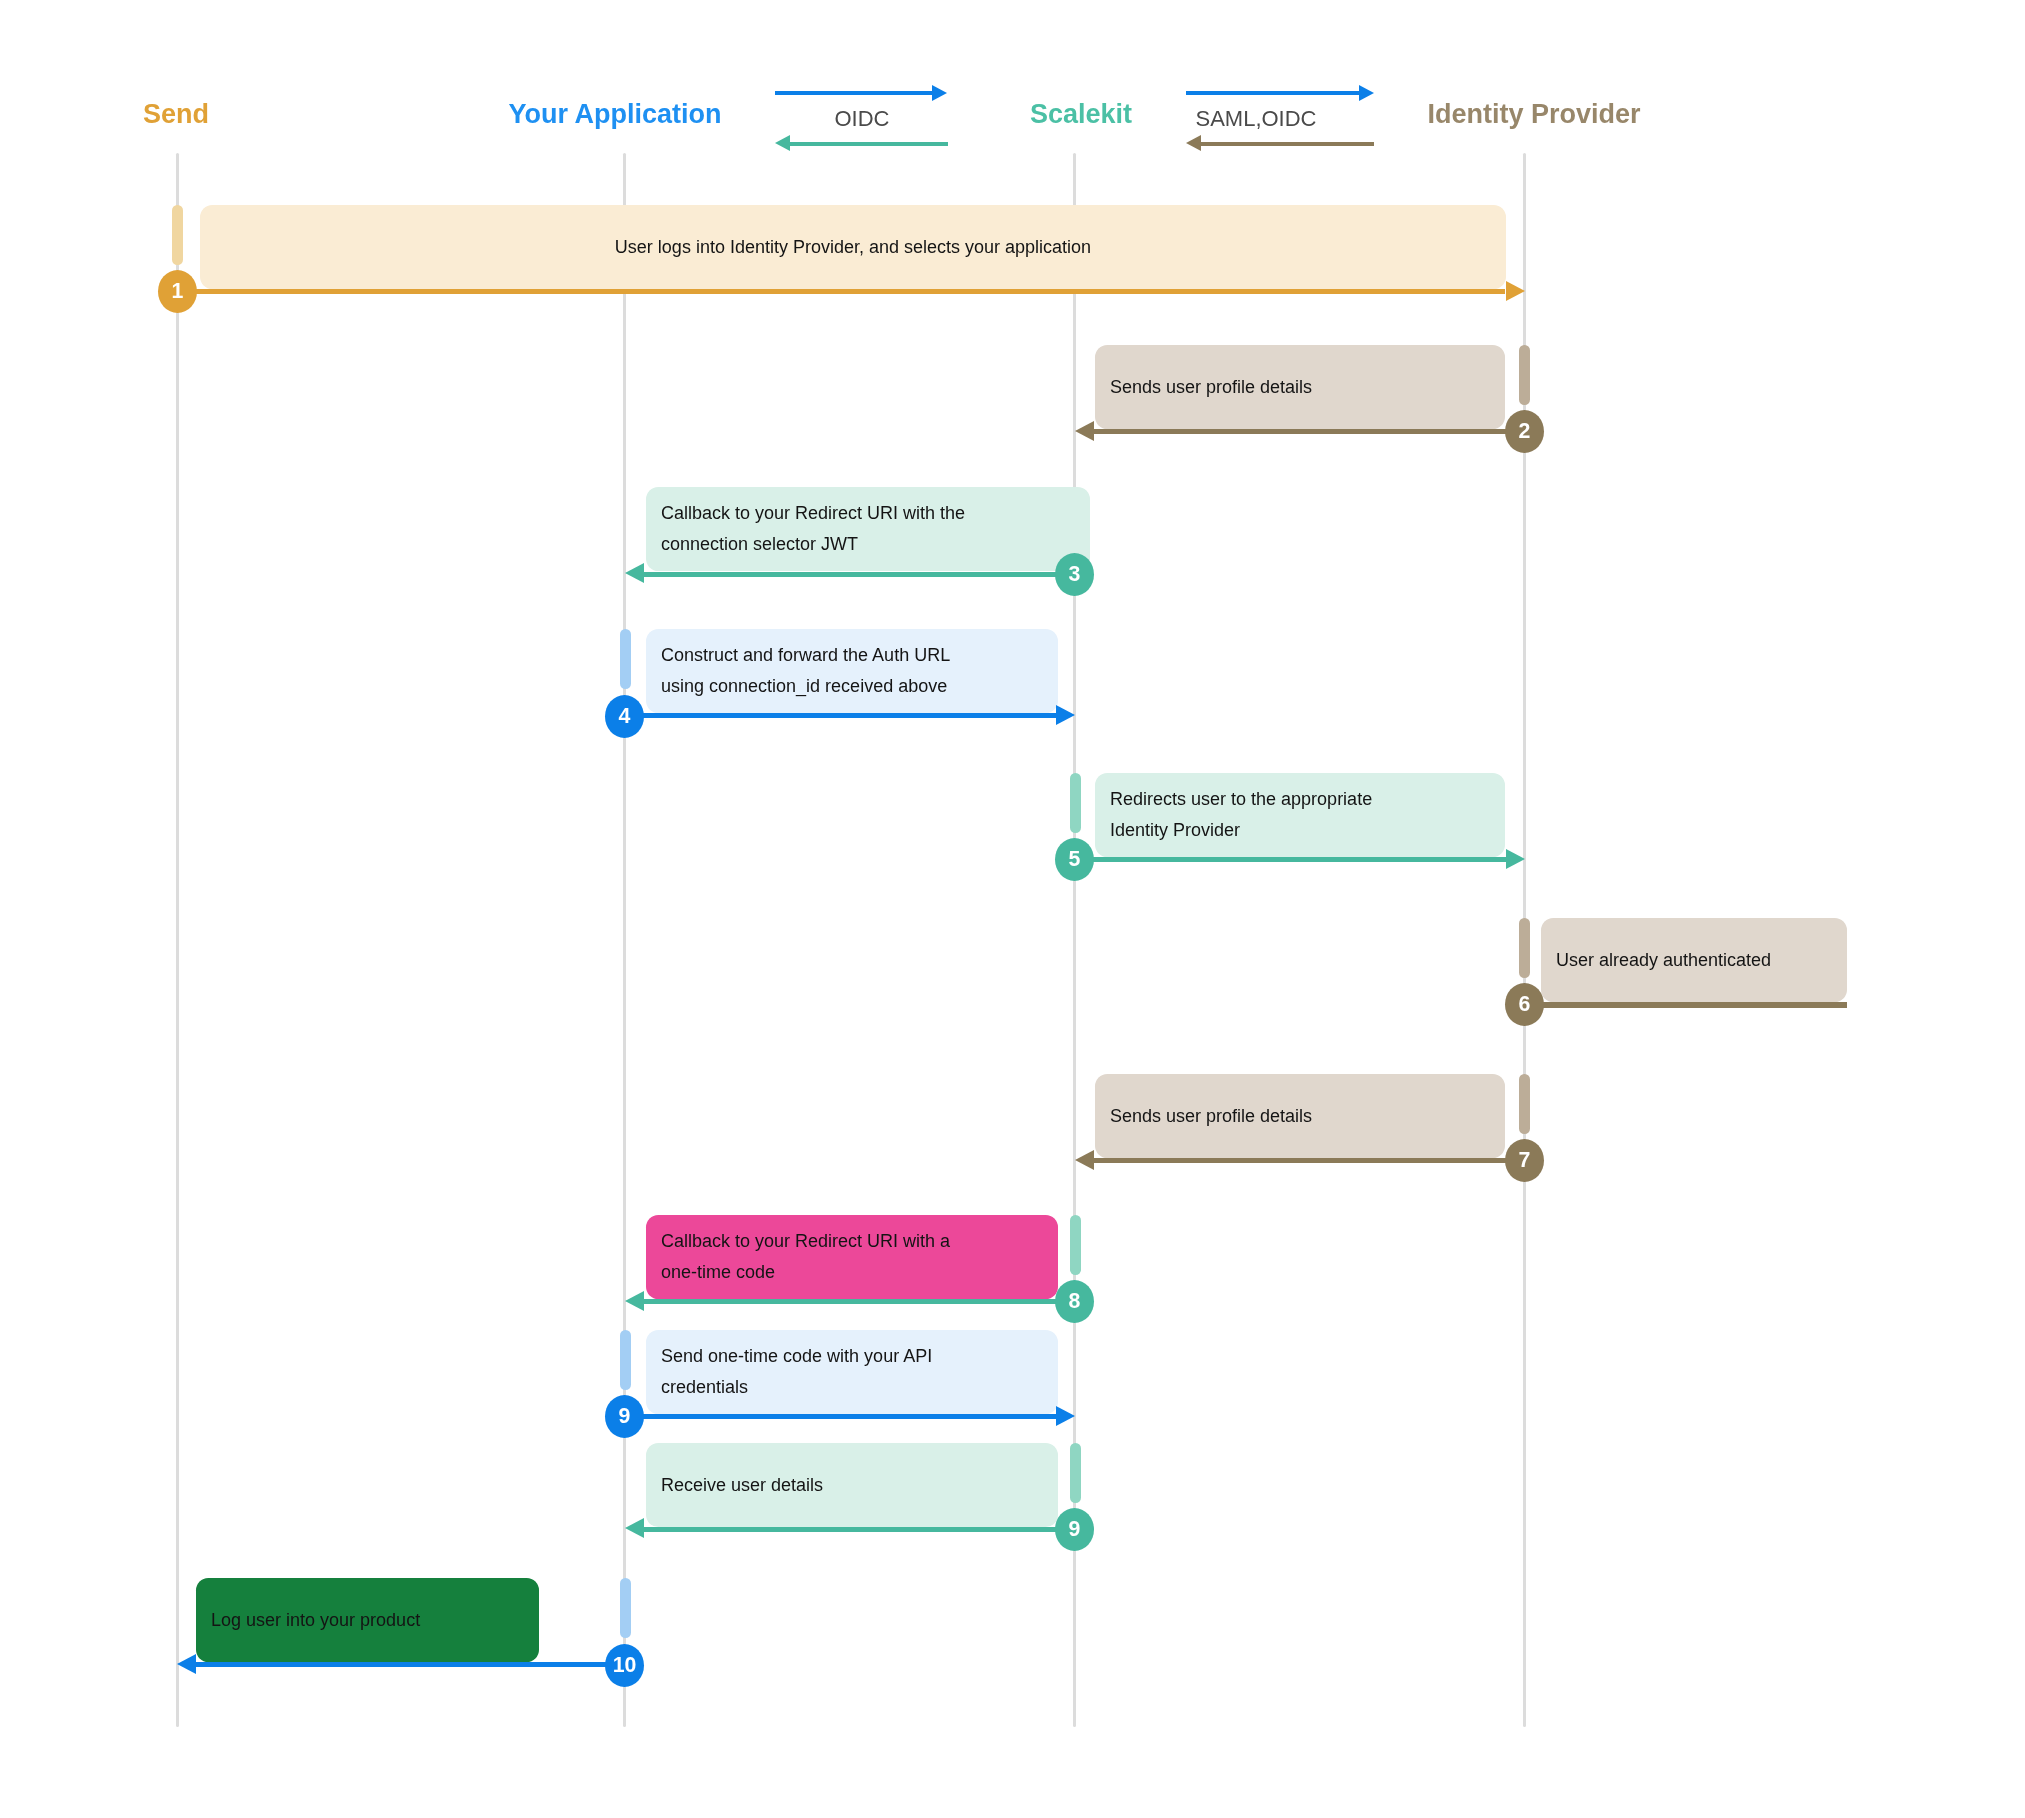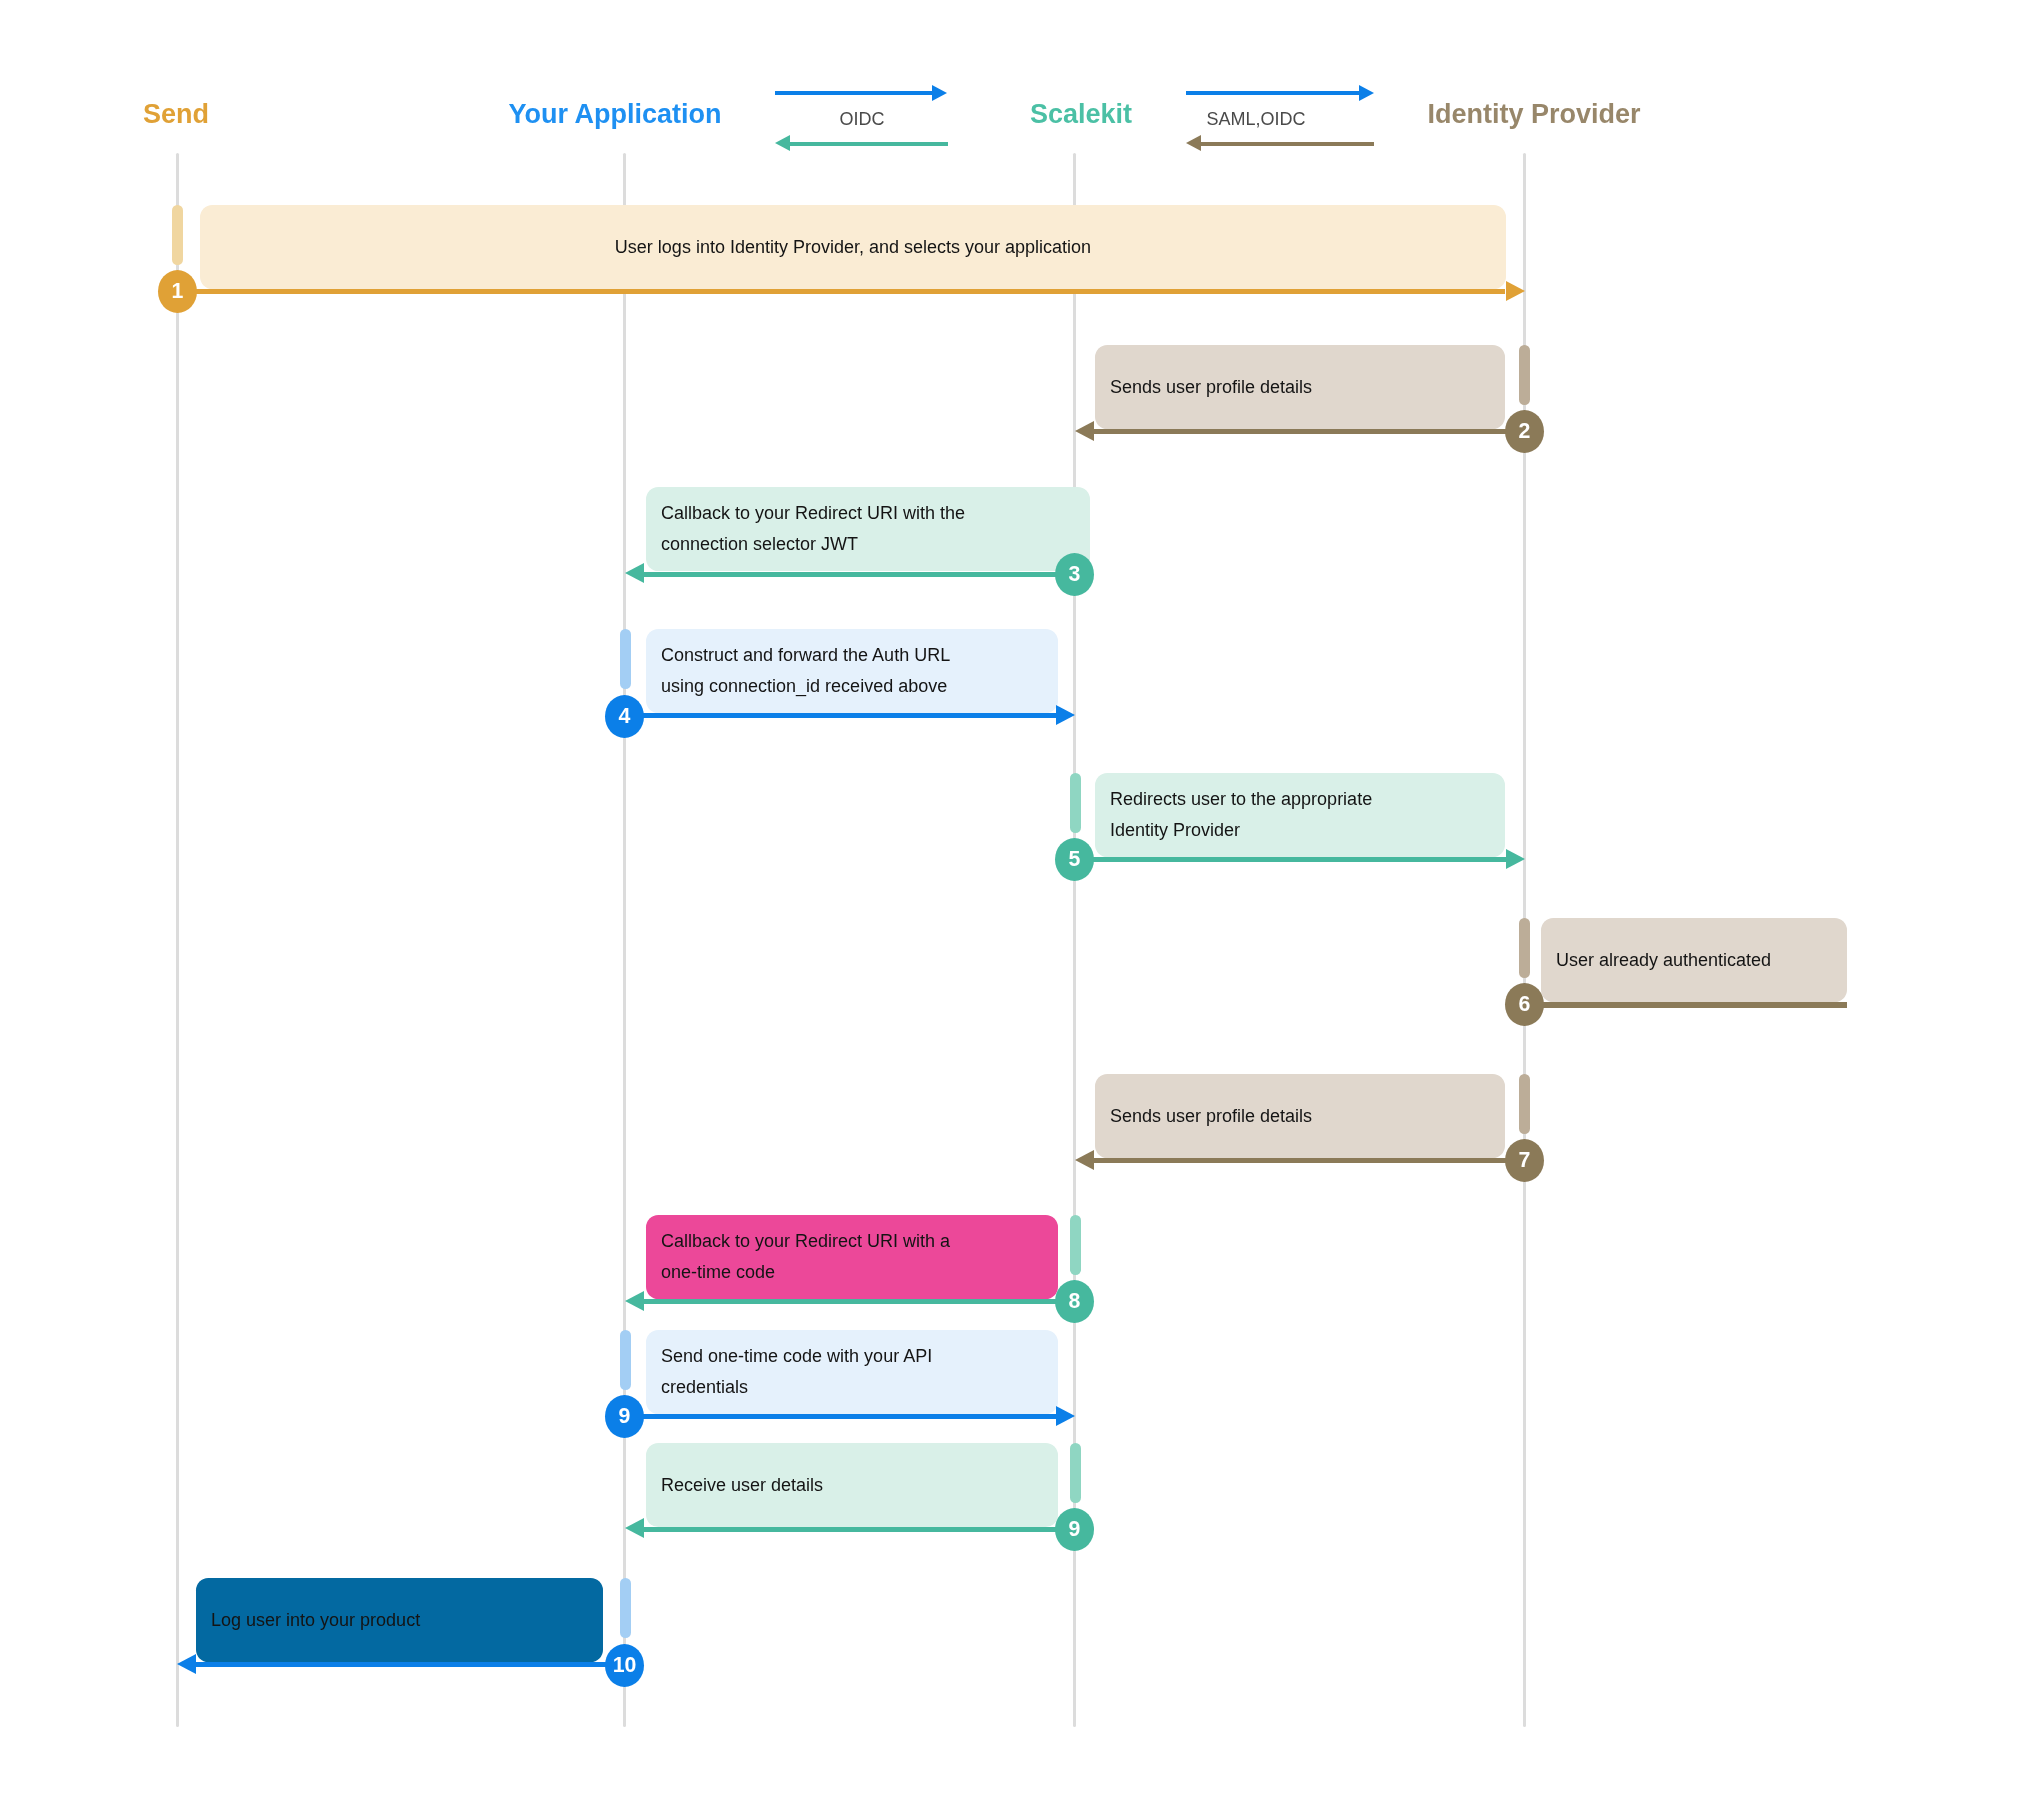--- a/index.html
+++ b/index.html
@@ -1,19 +1,19 @@
 <!DOCTYPE html>
 <html style="font-size:6.6px"><head>
 <meta charset="utf-8">
 <style>
   html,body{margin:0;padding:0;background:#ffffff;}
   body{font-family:"Liberation Sans",sans-serif;}
   .stage{position:relative;width:2025px;height:1818px;background:#ffffff;overflow:hidden;}
   .actor{position:absolute;transform:translateX(-50%);font-weight:700;font-size:27px;line-height:32px;white-space:nowrap;top:98px;}
-  .legend-label{position:absolute;transform:translateX(-50%);font-size:18px;line-height:26px;top:106px;white-space:nowrap;}
+  .legend-label{position:absolute;transform:translateX(-50%);font-size:22px;line-height:26px;top:106px;white-space:nowrap;}
   .lifeline{position:absolute;width:3.3px;top:153px;height:1574px;border-radius:1.6px;}
   .msg-box{position:absolute;border-radius:12.3px;display:flex;align-items:center;box-sizing:border-box;
            font-size:18px;line-height:31px;white-space:pre-line;}
   .msg-box.center-text{justify-content:center;text-align:center;padding:0 16.4px;}
   .msg-box.left-text{padding-left:15px;padding-right:12.3px;text-align:left;}
   .msg-line{position:absolute;height:5.3px;}
   .msg-line.flat{height:6.2px;}
   .arrow-head{position:absolute;width:0;height:0;border-top:10.7px solid transparent;border-bottom:10.7px solid transparent;}
   .badge{position:absolute;width:39px;height:43px;border-radius:50%;color:#ffffff;display:flex;align-items:center;justify-content:center;
          font-weight:600;font-size:21.3px;}
@@ -120,20 +120,20 @@
       </div>
       <div>
         <div class="act-bar" style="left: 1070px; top: 1443px; background: rgb(143, 214, 194);"></div>
         <div class="msg-box left-text" style="left: 646px; top: 1443px; width: 412px; height: 84px; background: rgb(217, 240, 232); color: rgb(20, 20, 20);"><div>Receive user details</div></div>
         <div class="msg-line" style="left: 644px; top: 1527px; width: 431px; background: rgb(70, 184, 158);"></div>
         <div class="arrow-head" style="left: 625px; top: 1518px; border-right: 19px solid rgb(70, 184, 158);"></div>
         <div class="badge" style="left: 1055px; top: 1508px; background: rgb(70, 184, 158);">9</div>
       </div>
       <div>
         <div class="act-bar" style="left: 620px; top: 1578px; background: rgb(163, 206, 244);"></div>
-        <div class="msg-box left-text" style="left: 196px; top: 1578px; width: 407px; height: 84px; background: #0369a1; color: rgb(20, 20, 20);"><div>Log user into your product</div></div>
+        <div class="msg-box left-text" style="left: 196px; top: 1578px; width: 343px; height: 84px; background: #15803d; color: rgb(20, 20, 20);"><div>Log user into your product</div></div>
         <div class="msg-line" style="left: 196px; top: 1662px; width: 429px; background: rgb(11, 127, 232);"></div>
         <div class="arrow-head" style="left: 177px; top: 1654px; border-right: 19px solid rgb(11, 127, 232);"></div>
         <div class="badge" style="left: 605px; top: 1644px; background: rgb(11, 127, 232);">10</div>
       </div>
     </div>
 </div>
 
 
 </body></html>

